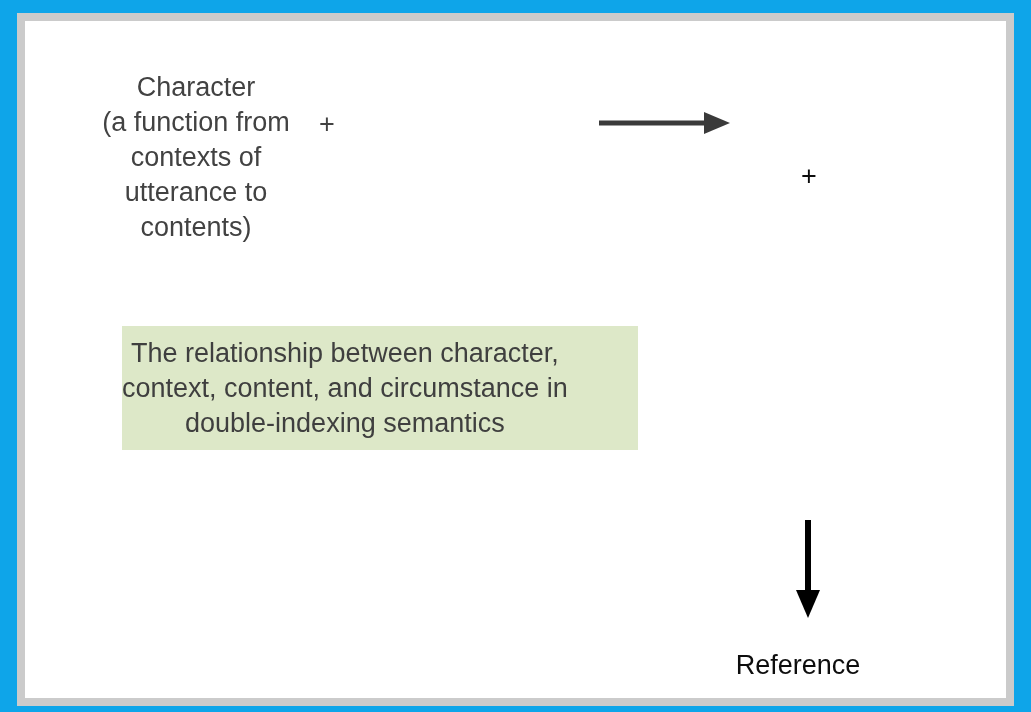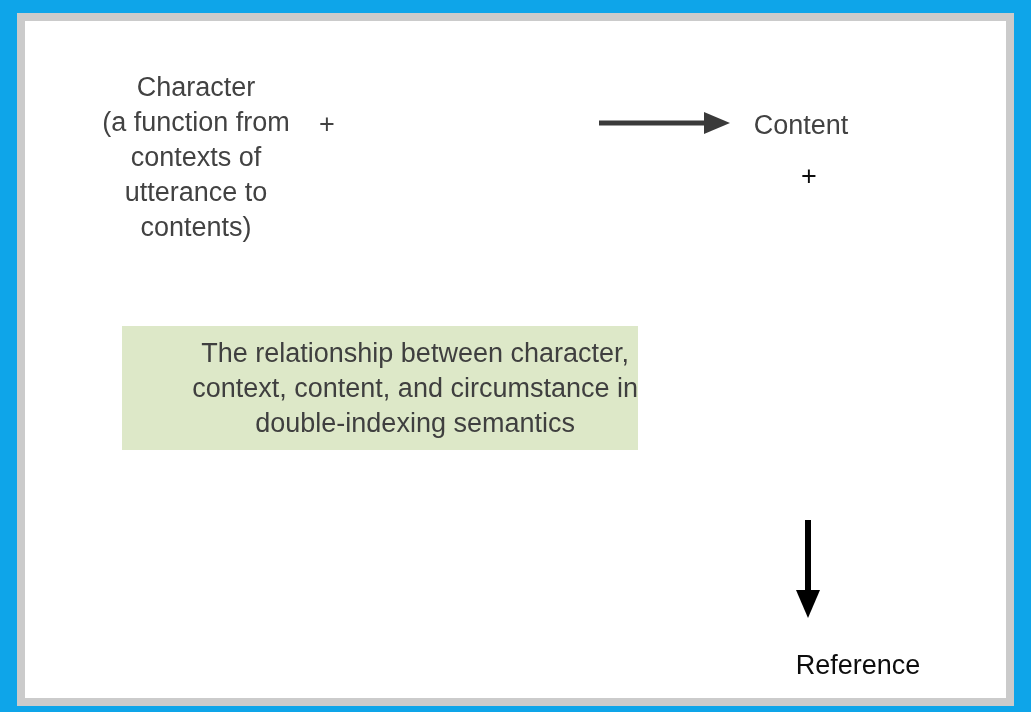--- a/index.html
+++ b/index.html
@@ -41,31 +41,31 @@
     text-align: center;
   }
   #character    { left: 66px;  top: 70px;  width: 260px; }
   #plus-top     { left: 310px; top: 107px; width: 34px; }
   #context      { left: 348px; top: 56px;  width: 240px; }
   #arrow-right  { position: absolute; left: 596px; top: 110px; }
   #content      { left: 731px; top: 108px; width: 140px; }
   #plus-right   { left: 792px; top: 159px; width: 34px; }
   #circumstance { left: 688px; top: 195px; width: 240px; line-height: 35.5px; }
   #arrow-down   { position: absolute; left: 793px; top: 518px; }
-  #reference    { left: 778px; top: 648px; width: 160px; }
+  #reference    { left: 718px; top: 648px; width: 160px; }
   .caption {
     position: absolute;
     left: 122px;
     top: 326px;
     width: 516px;
     height: 124px;
     background: #dde8c8;
     display: flex;
     align-items: center;
-    justify-content: flex-end;
+    justify-content: flex-start;
   }
   .caption-text {
     text-align: center;
     white-space: pre-line;
     font-size: 27px;
     line-height: 35px;
     color: #3f3f3f;
   }
 </style>
 </head>
@@ -81,21 +81,20 @@
 contents)</div>
 
   <div class="plus gray" id="plus-top">+</div>
 
 
   <svg id="arrow-right" width="136" height="26" viewBox="0 0 136 26">
     <line x1="3" y1="13" x2="112" y2="13" stroke="#3a3a3a" stroke-width="5"></line>
     <polygon points="108,2 134,13 108,24" fill="#3a3a3a"></polygon>
   </svg>
 
-  <div class="tb gray" id="content">Content</div>
 
   <div class="plus black" id="plus-right">+</div>
 
 
   <svg id="arrow-down" width="30" height="102" viewBox="0 0 30 102">
     <line x1="15" y1="2" x2="15" y2="78" stroke="#000000" stroke-width="6"></line>
     <polygon points="3,72 15,100 27,72" fill="#000000"></polygon>
   </svg>
 
   <div class="tb black" id="reference">Reference</div>

